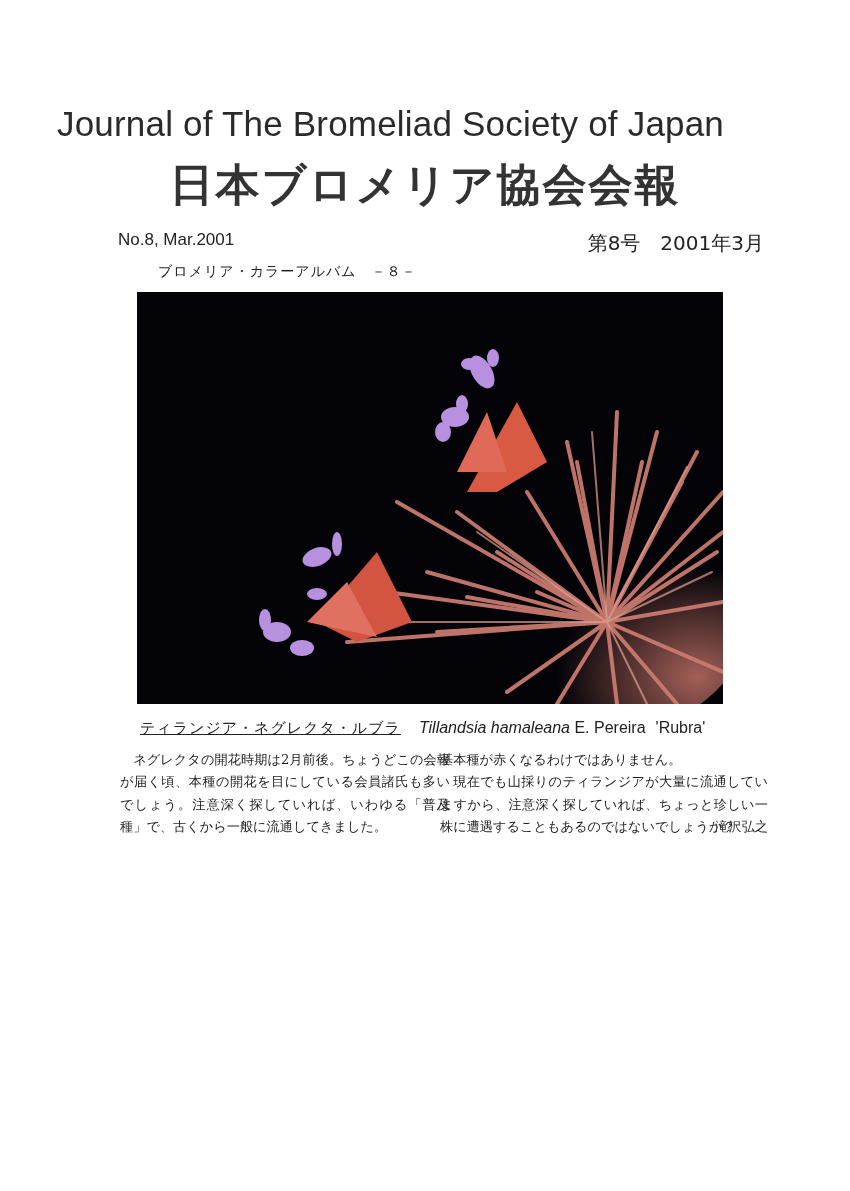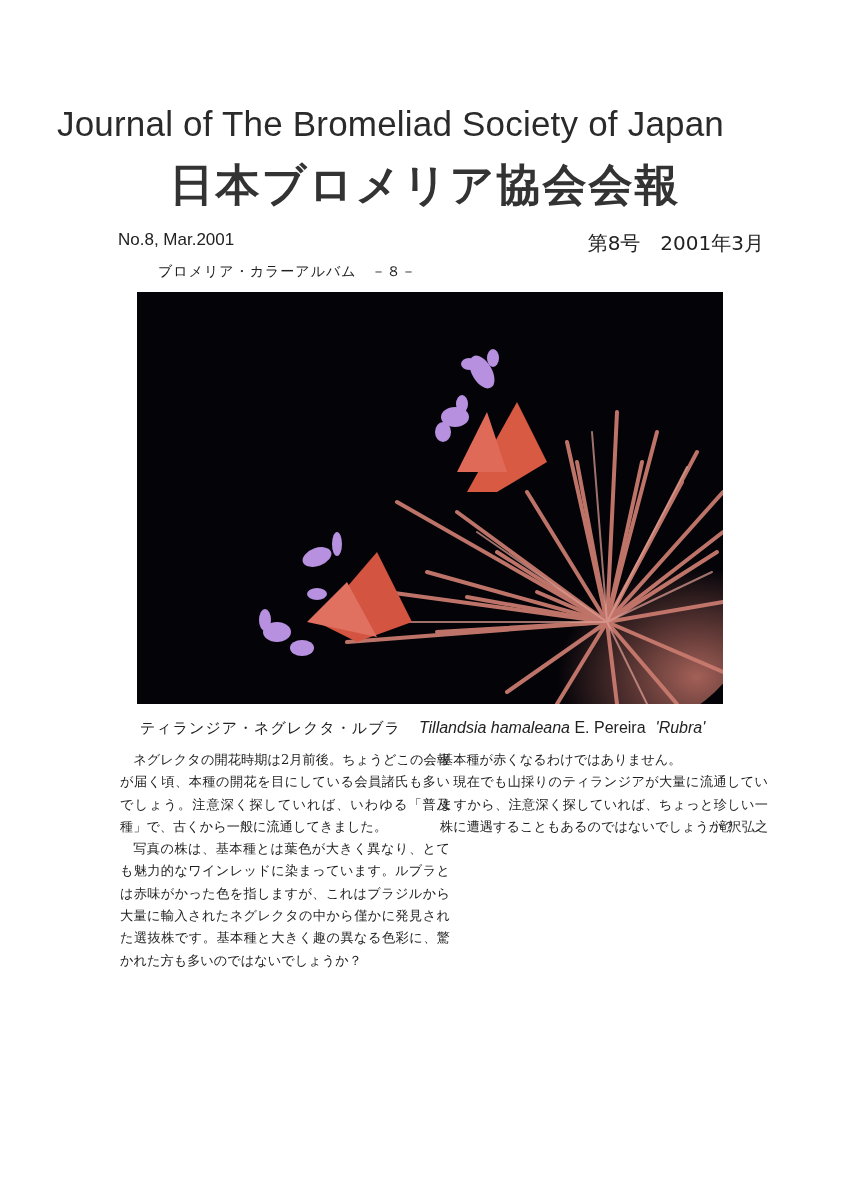--- a/index.html
+++ b/index.html
@@ -23,24 +23,24 @@
   }
   .album {
     position: absolute; left: 118px; top: 263px; font-family: "DejaVu Sans", sans-serif; font-size: 14px; color: #222; letter-spacing: 1px; margin-left: 40px;
   }
   .photo {
     position: absolute; left: 137px; top: 292px; width: 586px; height: 412px; background: #030308; overflow: hidden;
   }
   .caption {
     position: absolute; left: 140px; top: 719px; font-size: 16px; color: #222; white-space: nowrap;
   }
-  .caption .ja { font-family: "DejaVu Sans", sans-serif; font-size: 15px; letter-spacing: 1px; }
+  .caption .ja { font-family: "DejaVu Sans", sans-serif; font-size: 15px; letter-spacing: 1px; text-decoration: underline; }
   .caption .sci { font-family: "Liberation Sans", sans-serif; font-style: italic; margin-left: 18px; }
   .caption .auth { font-family: "Liberation Sans", sans-serif; }
-  .caption .cv { font-family: "Liberation Sans", sans-serif; margin-left: 10px; font-style: italic; }
+  .caption .cv { font-family: "Liberation Sans", sans-serif; margin-left: 10px; }
   .col {
     position: absolute; top: 749px; width: 330px;
     font-family: "DejaVu Serif", serif; font-size: 13.2px; line-height: 22.3px; color: #1e1e1e;
   }
   .col.left { left: 120px; }
   .col.right { left: 440px; width: 328px; }
   .col p { margin: 0; text-align: justify; }
   .col p.indent { text-indent: 1em; }
   .col i { font-family: "Liberation Serif", serif; font-style: italic; font-size: 14px; }
   .sig { text-align: right; display: block; margin-top: -22.3px; }
@@ -120,20 +120,19 @@
     </g>
   </svg>
 </div>
 
 <div class="caption">
   <span class="ja">ティランジア・ネグレクタ・ルブラ</span><span class="sci">Tillandsia hamaleana</span><span class="auth"> E. Pereira</span><span class="cv">'Rubra'</span>
 </div>
 
 <div class="col left">
   <p class="indent">ネグレクタの開花時期は2月前後。ちょうどこの会報が届く頃、本種の開花を目にしている会員諸氏も多いでしょう。注意深く探していれば、いわゆる「普及種」で、古くから一般に流通してきました。</p>
-  <p class="indent">写真の株は、基本種とは葉色が大きく異なり、とても魅力的なワインレッドに染まっています。ルブラとは赤味がかった色を指しますが、これはブラジルから大量に輸入されたネグレクタの中から僅かに発見された選抜株です。基本種と大きく趣の異なる色彩に、驚かれた方も多いのではないでしょうか？</p>
 </div>
 
 <div class="col right">
   <p>基本種が赤くなるわけではありません。</p>
   <p class="indent">現在でも山採りのティランジアが大量に流通していますから、注意深く探していれば、ちょっと珍しい一株に遭遇することもあるのではないでしょうか？</p>
   <span class="sig">滝沢弘之</span>
 </div>
 
 </body></html>

